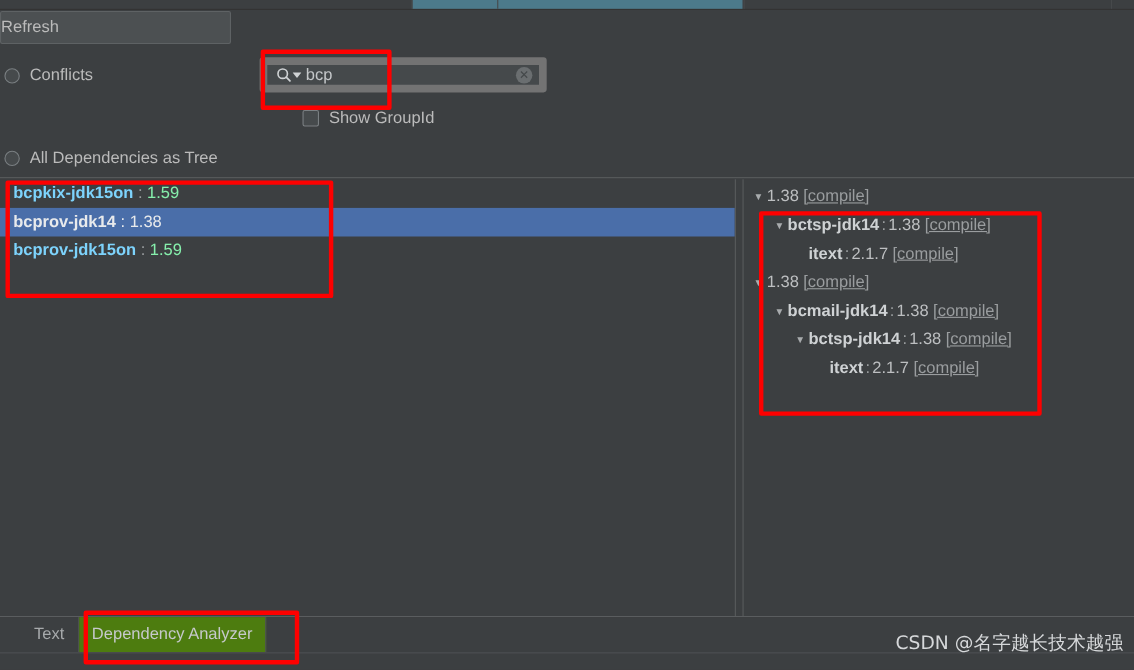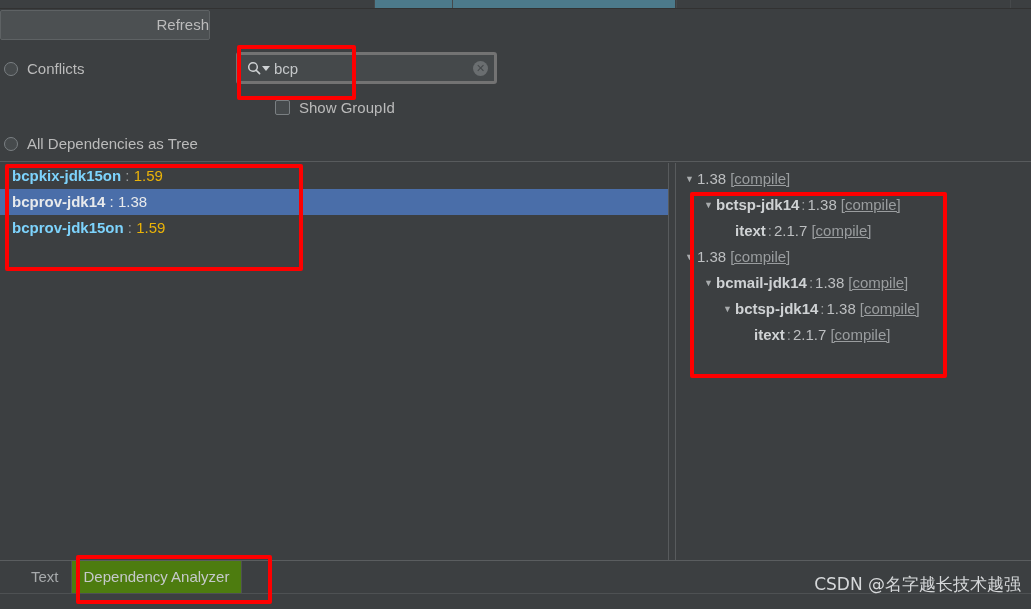--- a/index.html
+++ b/index.html
@@ -49,21 +49,21 @@
   .refresh-btn {
     position: absolute;
     left: 0px; top: 10px;
     width: 210px; height: 30px;
     background: #4c5052;
     border: 1px solid #5e6264;
     box-sizing: border-box;
     color: #bbbbbb;
     font-size: 15px;
     line-height: 28px;
-    text-align: right;
+    text-align: left;
     cursor: pointer;
     border-radius: 2px;
   }
 
   .radio-row {
     position: absolute;
     left: 4px;
     display: flex;
     align-items: center;
     gap: 9px;
@@ -90,21 +90,21 @@
     border-radius: 50%;
     background: #cfd2d4;
   }
 
   
   .search-field {
     position: absolute;
     left: 236px; top: 52px;
     width: 261px; height: 32px;
     background: #45494b;
-    border: 3px solid #737373;
+    border: 7px solid #737373;
     border-radius: 3px;
     box-sizing: border-box;
     display: flex;
     align-items: center;
     padding: 0 6px 0 8px;
     cursor: text;
   }
   .search-icon-wrap {
     display: flex;
     align-items: center;
@@ -172,21 +172,21 @@
     height: 26px;
     line-height: 26px;
     padding-left: 12px;
     font-size: 15px;
     color: #bbbbbb;
     white-space: nowrap;
     cursor: pointer;
   }
   .list-item .artifact { font-weight: bold; color: #7dd3fc; }
   .list-item .sep { color: #9a9d9f; }
-  .list-item .version { color: #eab308; }
+  .list-item .version { color: #86efac; }
   .list-item.selected {
     background: #4a6ea9;
   }
   .list-item.selected .artifact,
   .list-item.selected .sep,
   .list-item.selected .version { color: #e8eaec; }
 
   .tree-panel {
     position: absolute;
     left: 675px; top: 163px;

